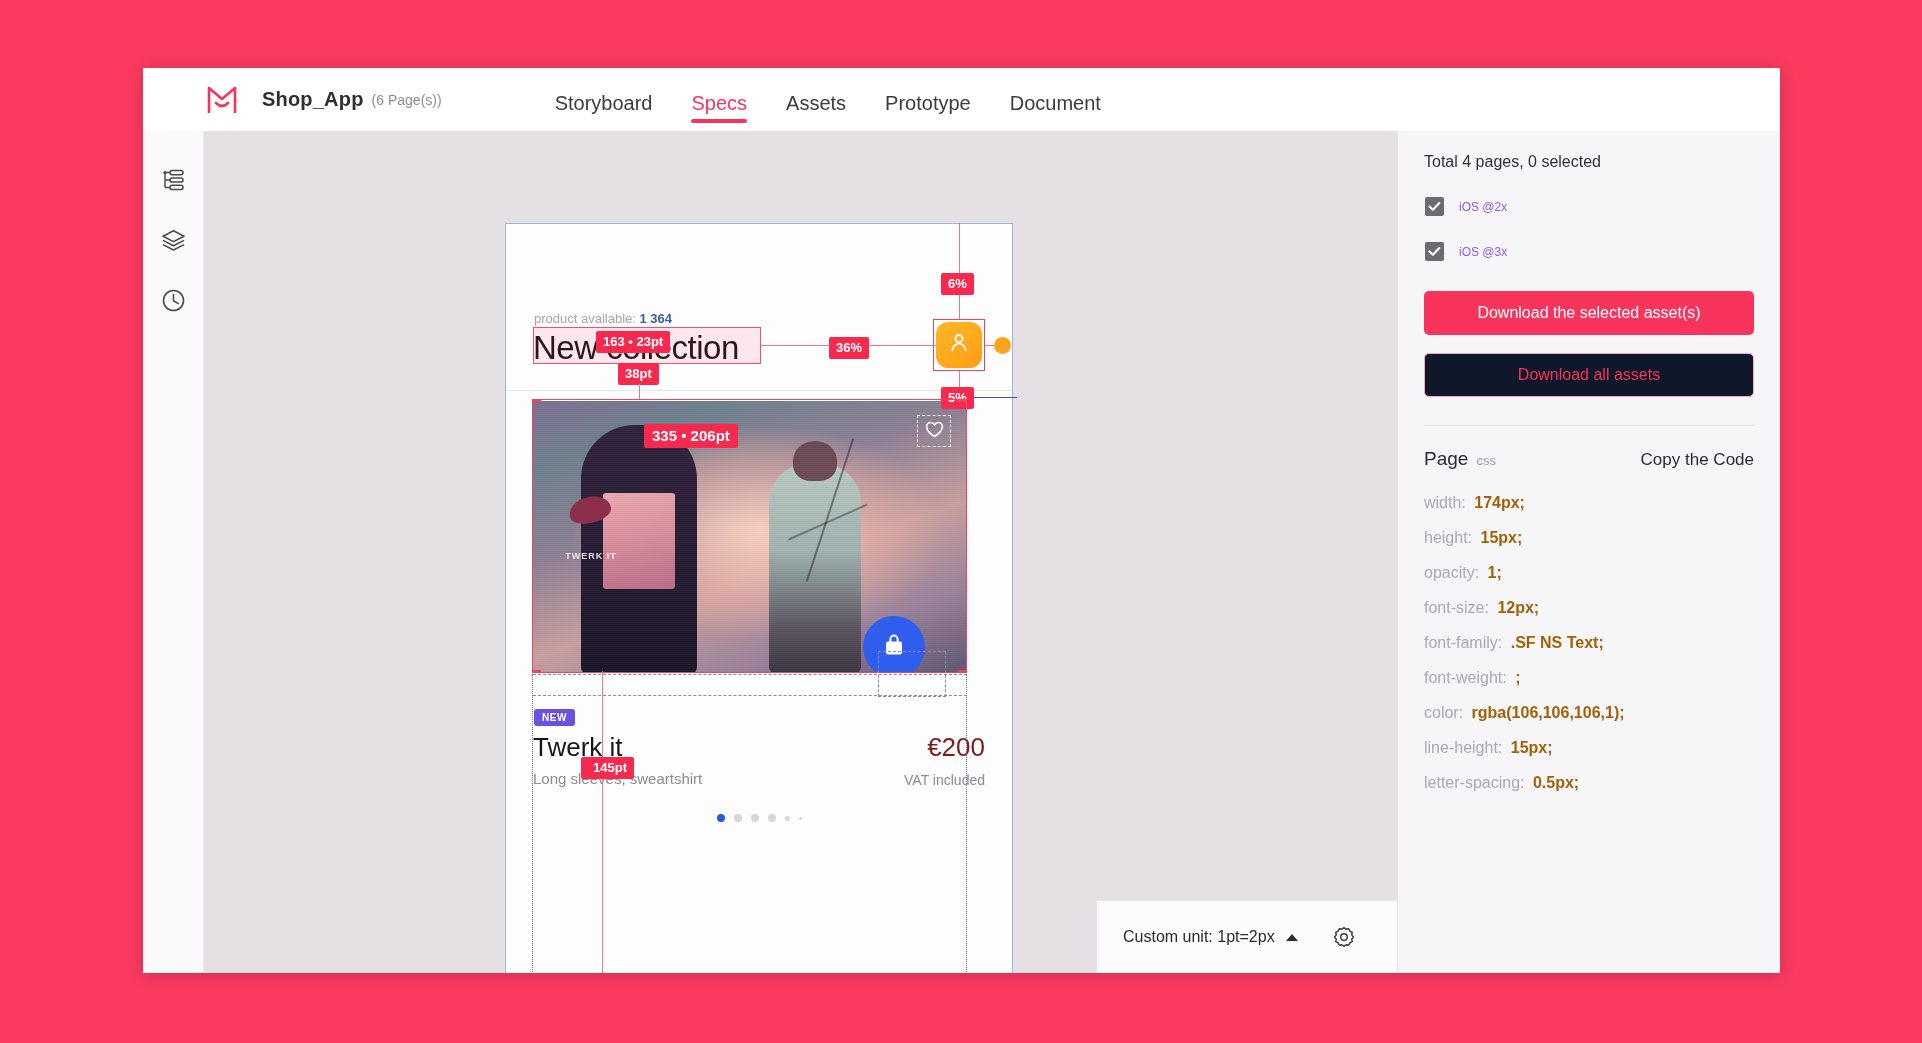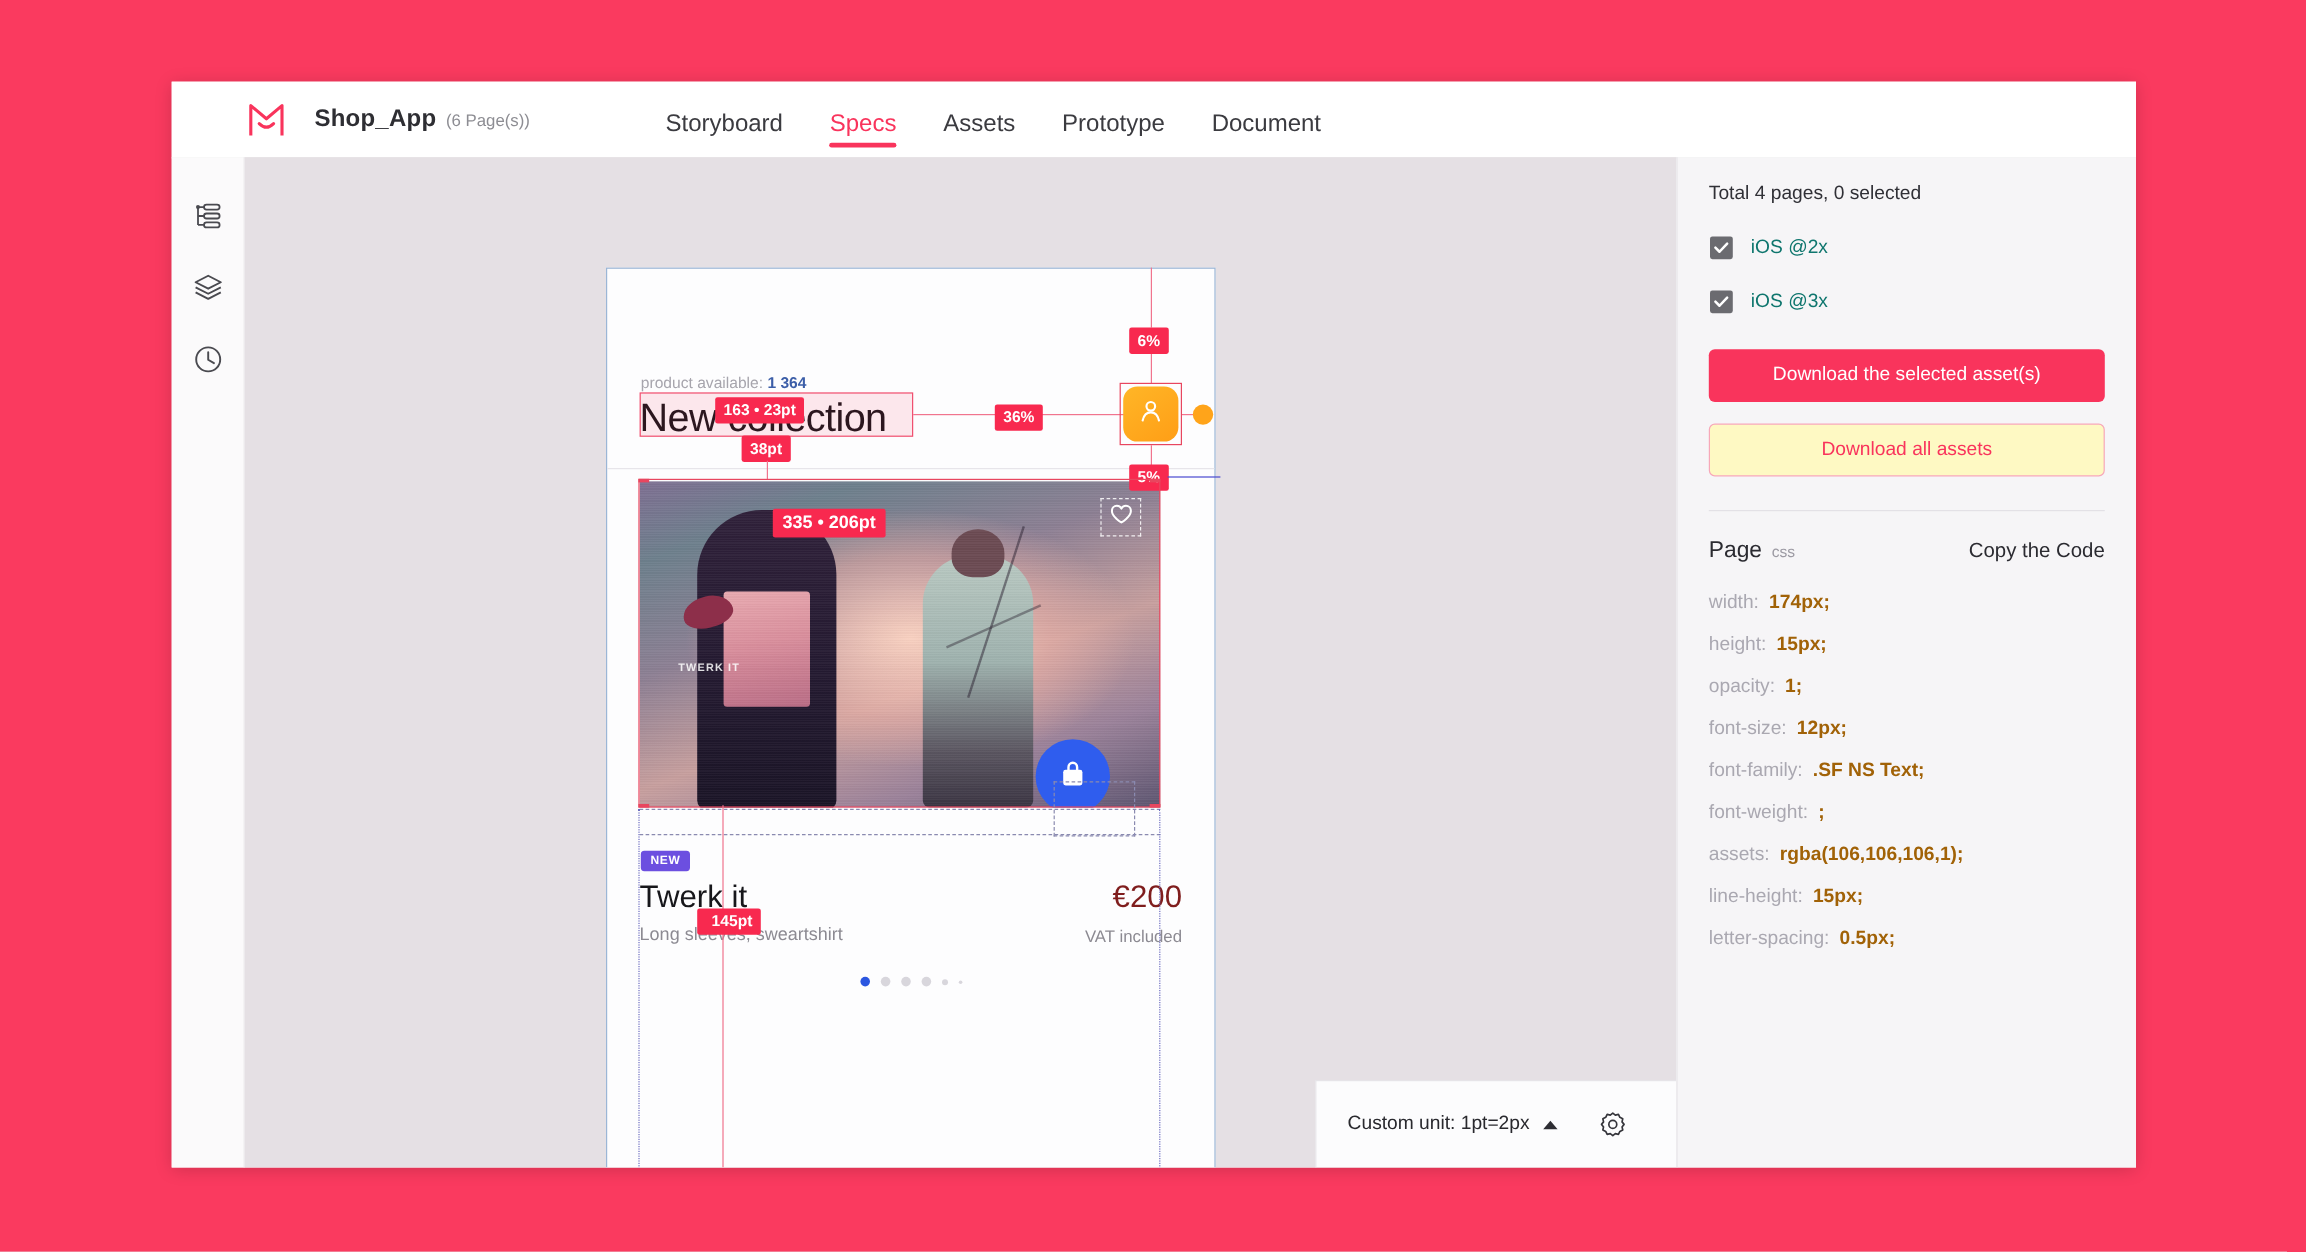--- a/index.html
+++ b/index.html
@@ -246,29 +246,29 @@
   }
   .rp-total{margin:22px 0 0 26px;font-size:16px;color:#303036;}
   .rp-check-row{
     display:flex;align-items:center;margin:26px 0 0 27px;cursor:pointer;
   }
   .cbox{
     width:19px;height:19px;background:#6b6b70;border-radius:2px;
     display:flex;align-items:center;justify-content:center;margin-right:15px;
   }
   .cbox svg{display:block;}
-  .rp-check-label{font-size:16px;color:#0f766e;}
+  .rp-check-label{font-size:12px;color:#8b5cf6;}
   .btn-primary{
     display:block;margin:30px auto 0 auto;width:330px;height:44px;
     background:#f9345c;color:#fff;border:none;border-radius:5px;
     font-size:16px;font-family:inherit;cursor:pointer;
   }
   .btn-secondary{
     display:block;margin:18px auto 0 auto;width:330px;height:44px;
-    background:#fef9c3;color:#f9345c;border:1px solid #f7a8b9;border-radius:5px;
+    background:#0f172a;color:#f9345c;border:1px solid #f7a8b9;border-radius:5px;
     font-size:16px;font-family:inherit;cursor:pointer;
   }
   .rp-div{
     margin:28px 26px 0 26px;height:1px;background:#e3e1e6;
   }
   .code-head{
     display:flex;align-items:baseline;margin:22px 26px 0 26px;
   }
   .code-title{font-size:19px;color:#2b2b31;}
   .code-lang{font-size:13px;color:#9c9aa3;margin-left:8px;}
@@ -507,21 +507,21 @@
       </div>
       <div class="code-row">
         <span class="code-key">font-family:</span>
         <span class="code-val">.SF NS Text;</span>
       </div>
       <div class="code-row">
         <span class="code-key">font-weight:</span>
         <span class="code-val">;</span>
       </div>
       <div class="code-row">
-        <span class="code-key">assets:</span>
+        <span class="code-key">color:</span>
         <span class="code-val">rgba(106,106,106,1);</span>
       </div>
       <div class="code-row">
         <span class="code-key">line-height:</span>
         <span class="code-val">15px;</span>
       </div>
       <div class="code-row">
         <span class="code-key">letter-spacing:</span>
         <span class="code-val">0.5px;</span>
       </div>

